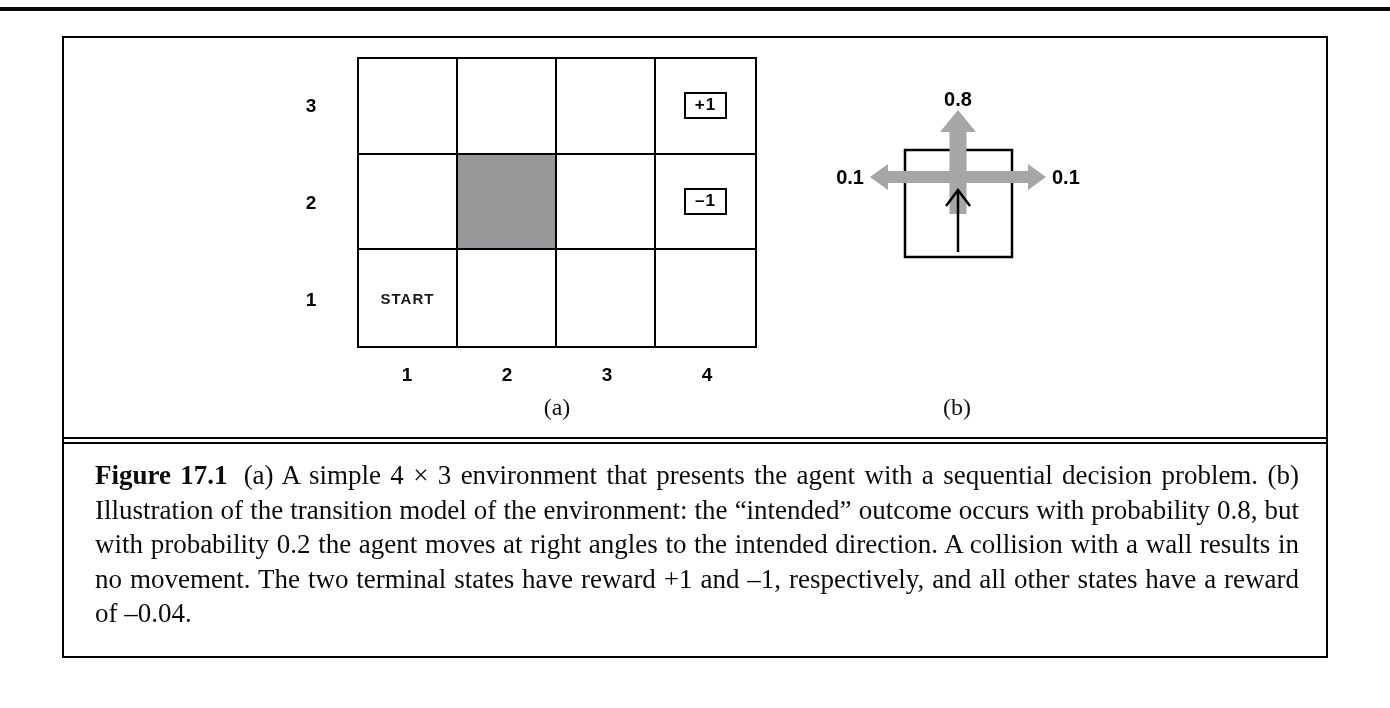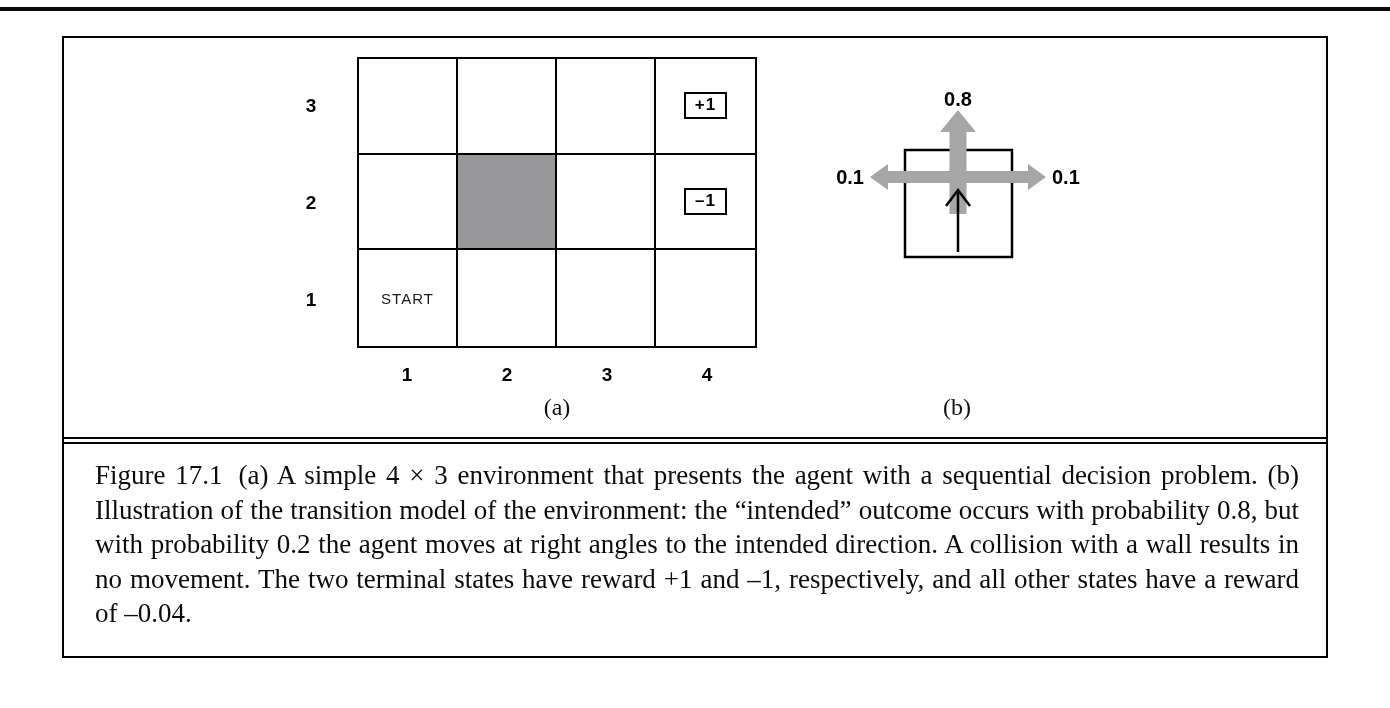--- a/index.html
+++ b/index.html
@@ -37,21 +37,21 @@
     grid-template-rows: repeat(3, 1fr);
     background: #fff;
   }
   .cell {
     position: relative;
     box-sizing: border-box;
     display: flex;
     align-items: center;
     justify-content: center;
   }
-  .cell.br { border-right: 2px solid #000; }
+  .cell.br { border-right: 2px solid #000; font-weight: bold; }
   .cell.bb { border-bottom: 2px solid #000; }
   .cell.blocked { background: #98989a; }
   .reward-box {
     border: 2px solid #000;
     padding: 1px 9px 2px 9px;
     font-weight: bold;
     font-size: 17px;
     letter-spacing: 1px;
     background: #fff;
     line-height: 20px;
@@ -110,21 +110,21 @@
     position: absolute;
     left: 31px; top: 420px;
     width: 1204px;
     font-family: "Liberation Serif", serif;
     font-size: 27px;
     line-height: 34.5px;
     color: #0c0c0c;
     text-align: justify;
   }
   .cap-label {
-    font-weight: normal;
+    font-weight: bold;
     padding-right: 16px;
   }
 </style>
 </head>
 <body>
 
 <div class="page">
   <div class="top-rule"></div>
 
   <div class="figure-box">

